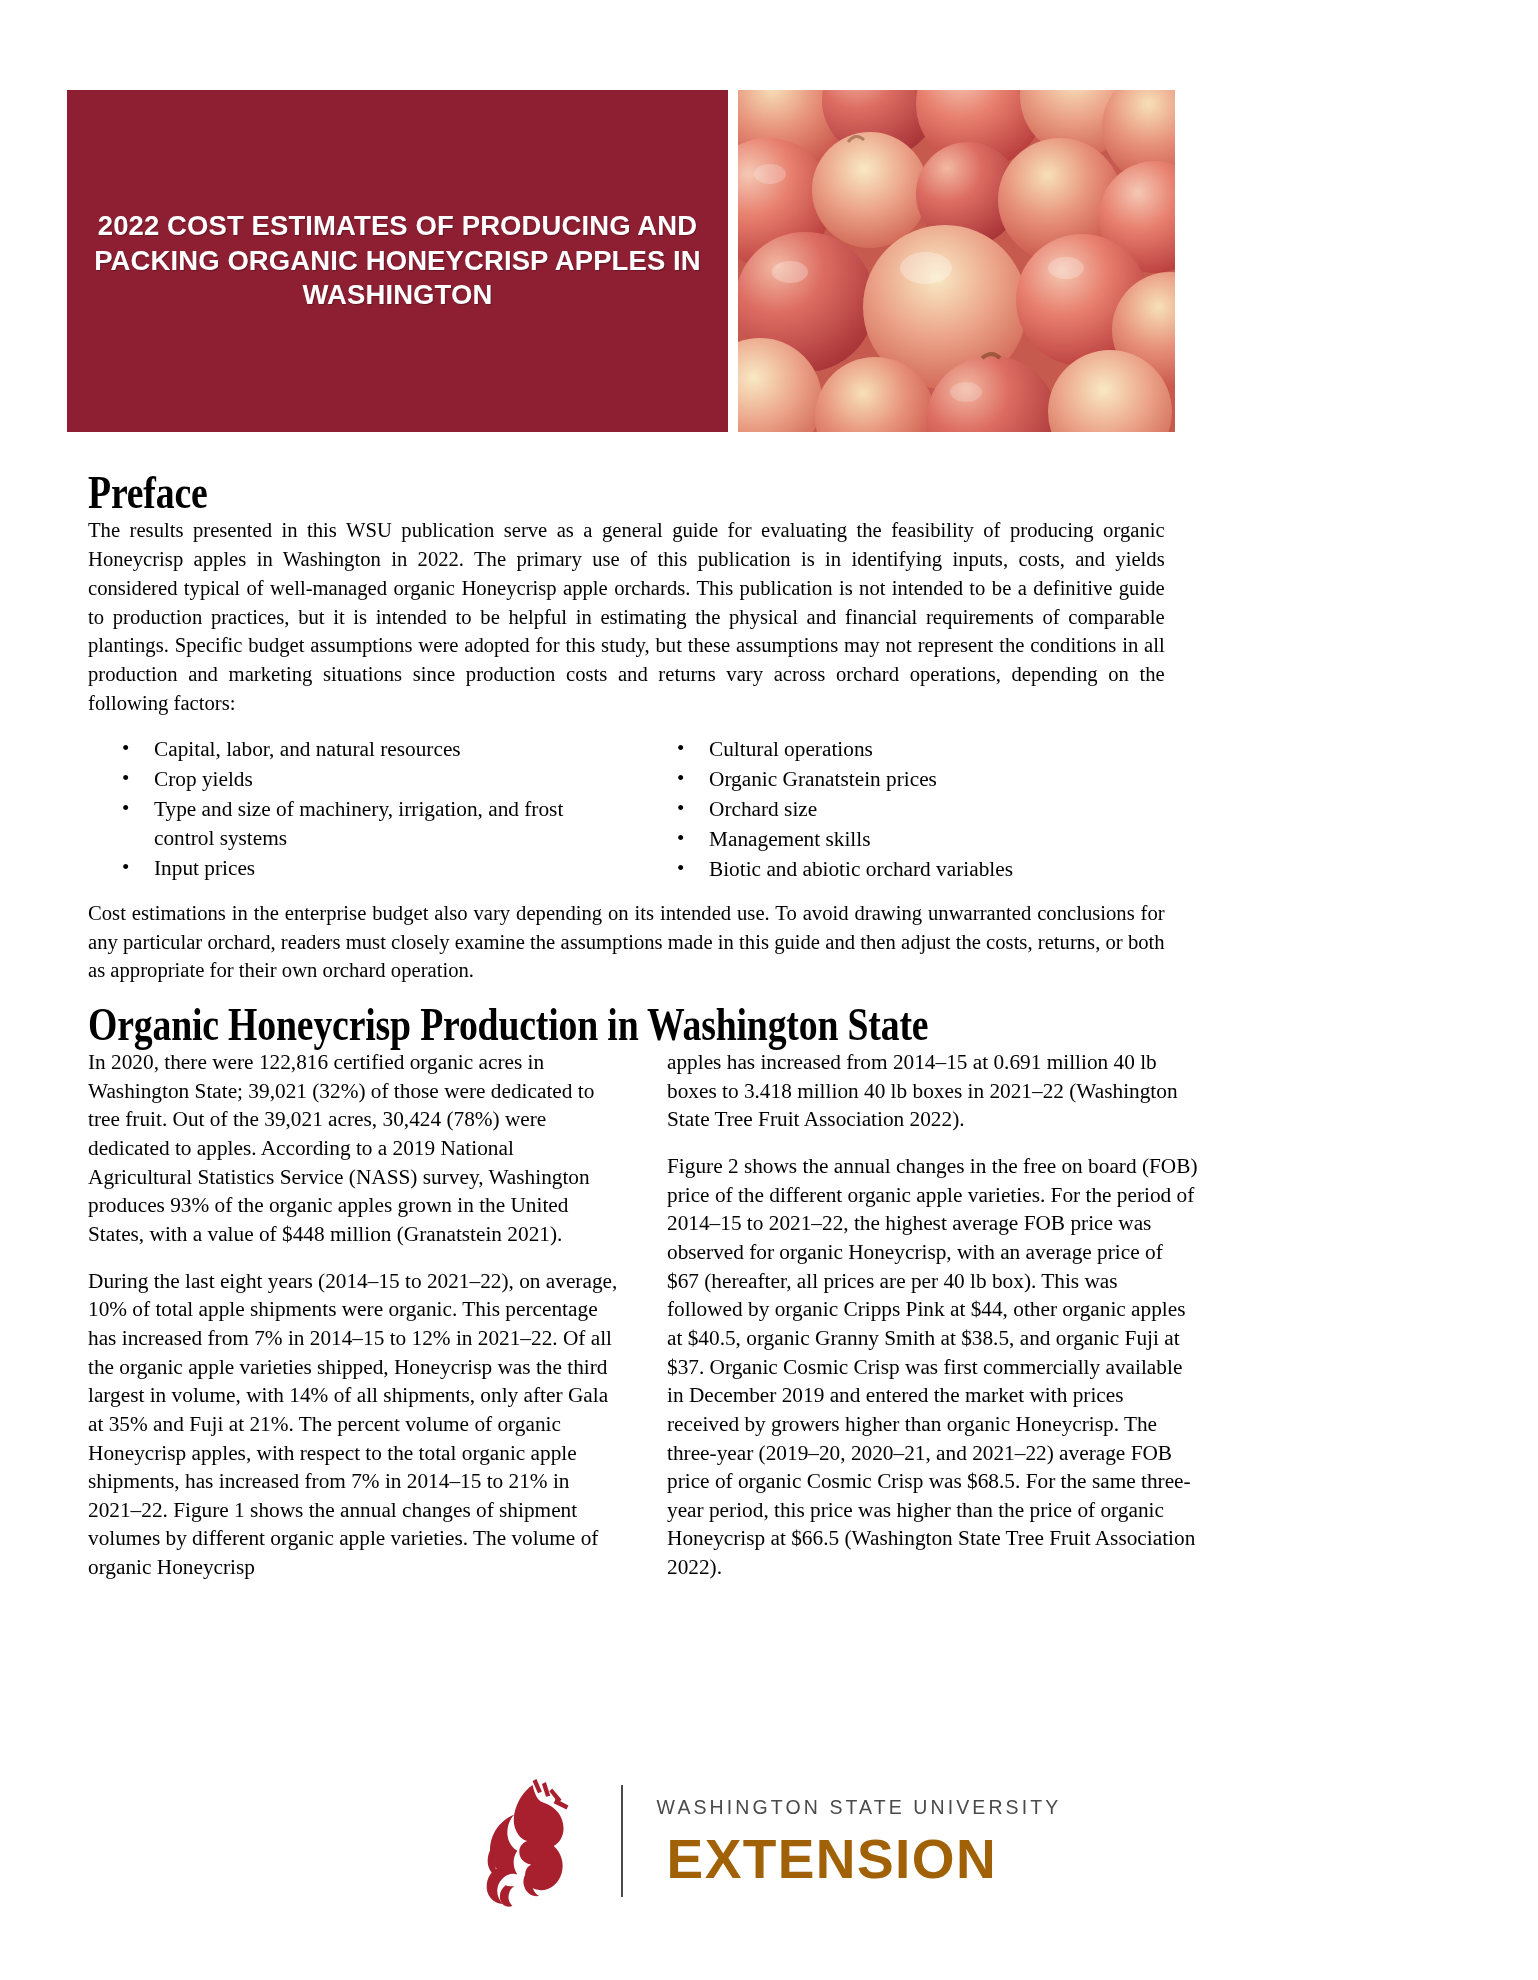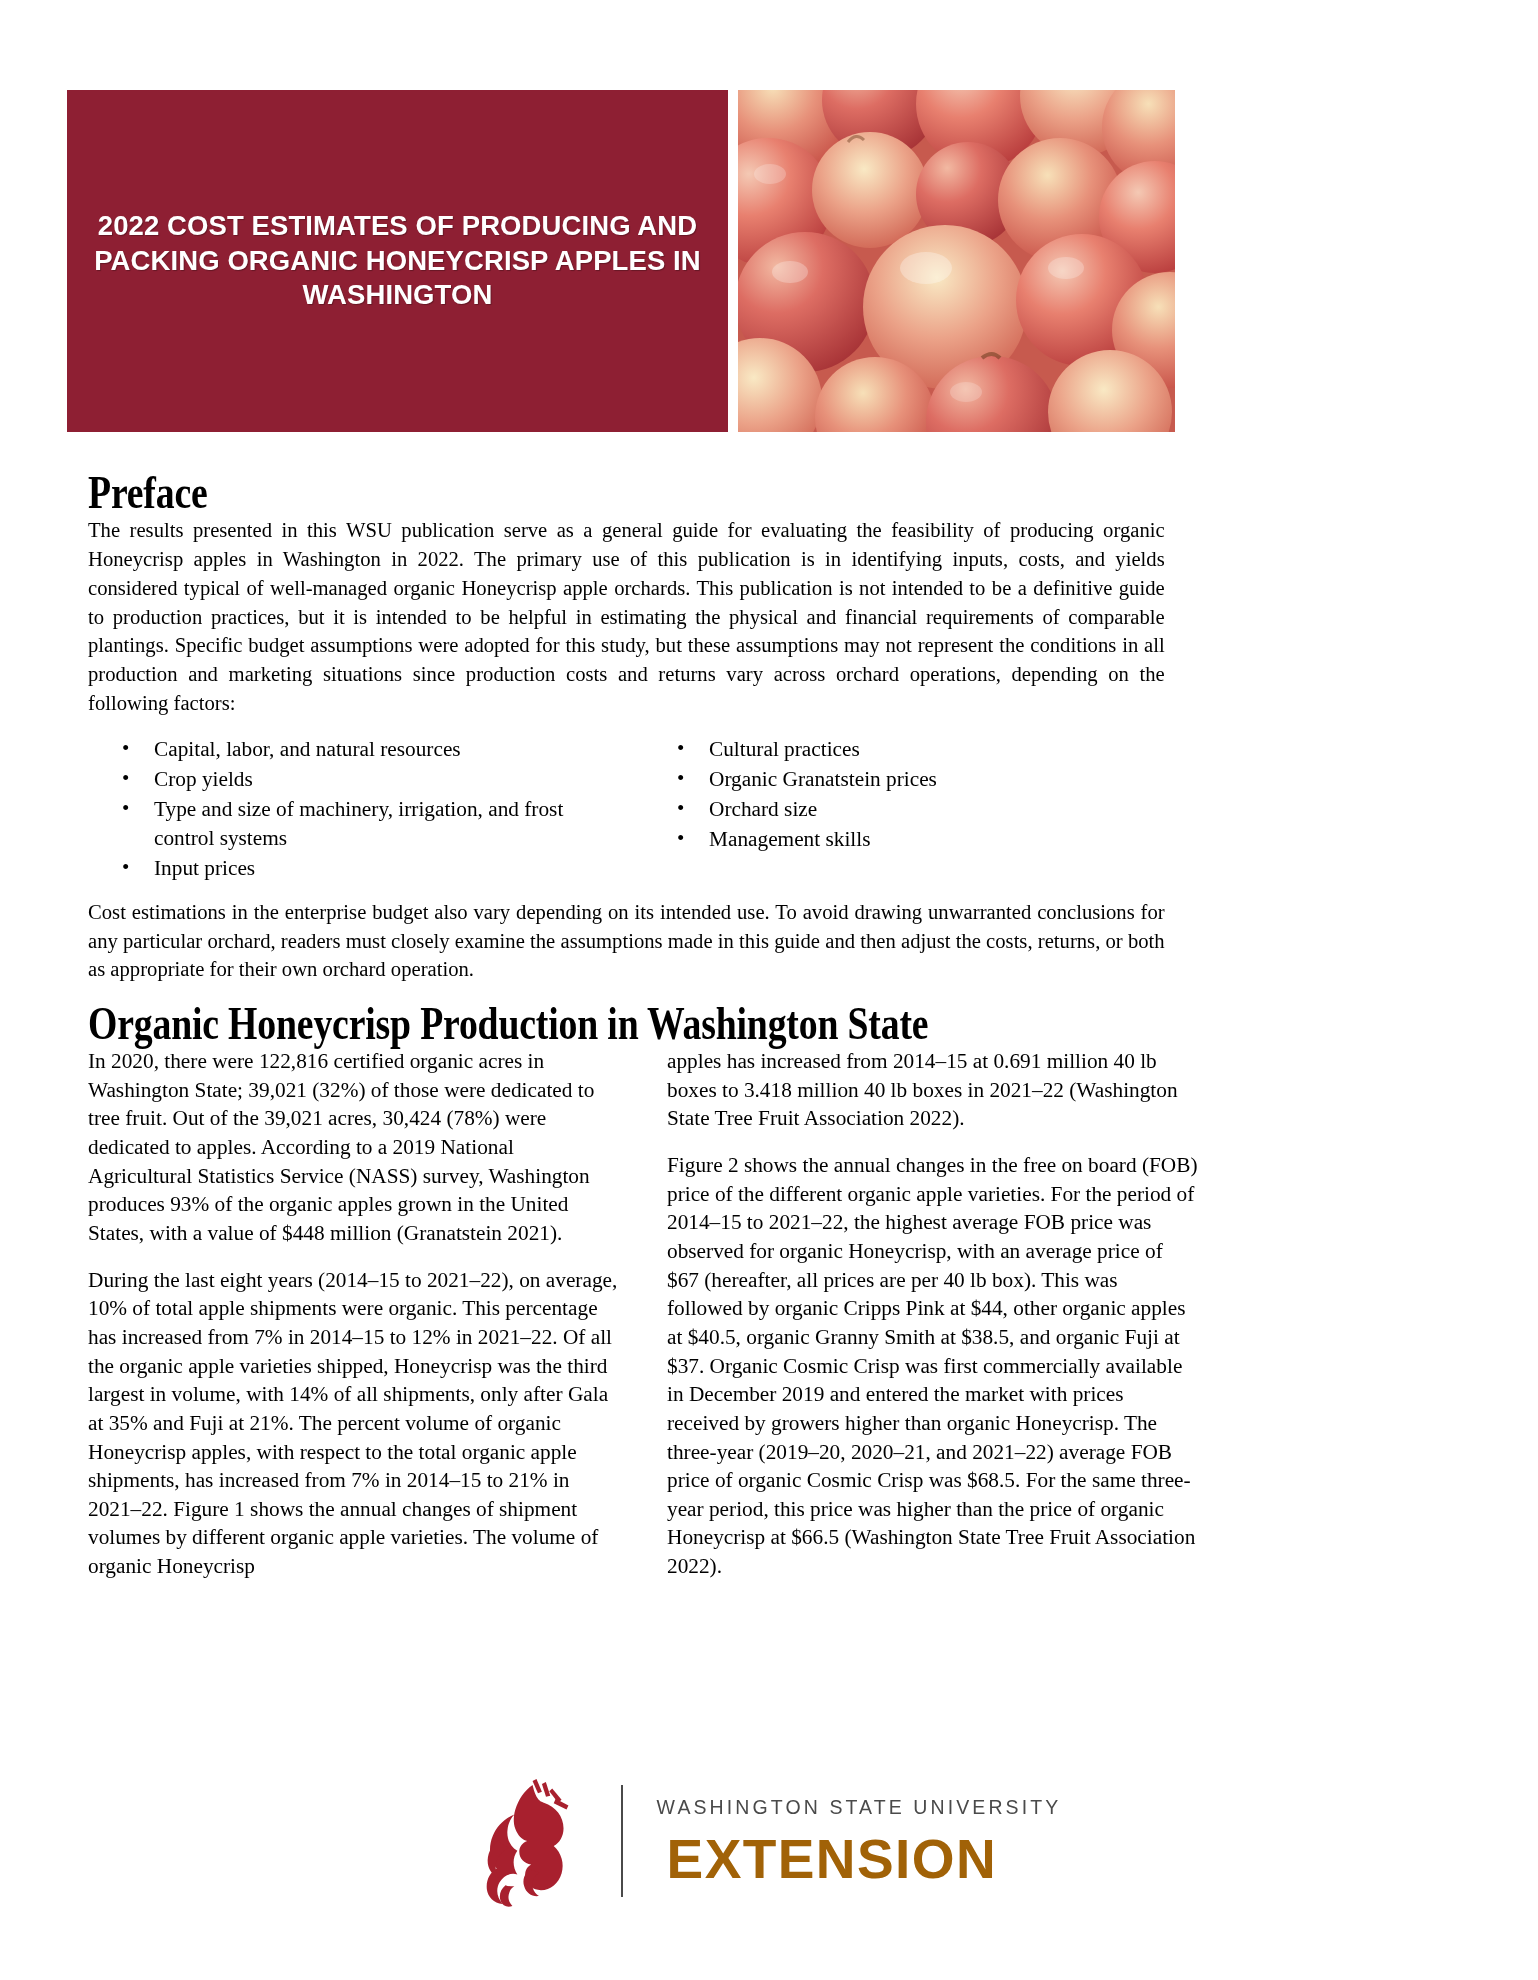--- a/index.html
+++ b/index.html
@@ -265,24 +265,25 @@
       <div class="bullets-col">
         <ul>
           <li>Capital, labor, and natural resources</li>
           <li>Crop yields</li>
           <li>Type and size of machinery, irrigation, and frost control systems</li>
           <li>Input prices</li>
         </ul>
       </div>
       <div class="bullets-col">
         <ul>
-          <li>Cultural practices</li>
+          <li>Cultural operations</li>
           <li>Organic Granatstein prices</li>
           <li>Orchard size</li>
           <li>Management skills</li>
+          <li>Biotic and abiotic orchard variables</li>
         </ul>
       </div>
     </div>
 
     <p class="body">Cost estimations in the enterprise budget also vary depending on its intended use. To avoid drawing unwarranted conclusions for any particular orchard, readers must closely examine the assumptions made in this guide and then adjust the costs, returns, or both as appropriate for their own orchard operation.</p>
 
     <h1 class="section-heading section2-heading">Organic Honeycrisp Production in Washington State</h1>
 
     <div class="two-col">
       <div class="col">

